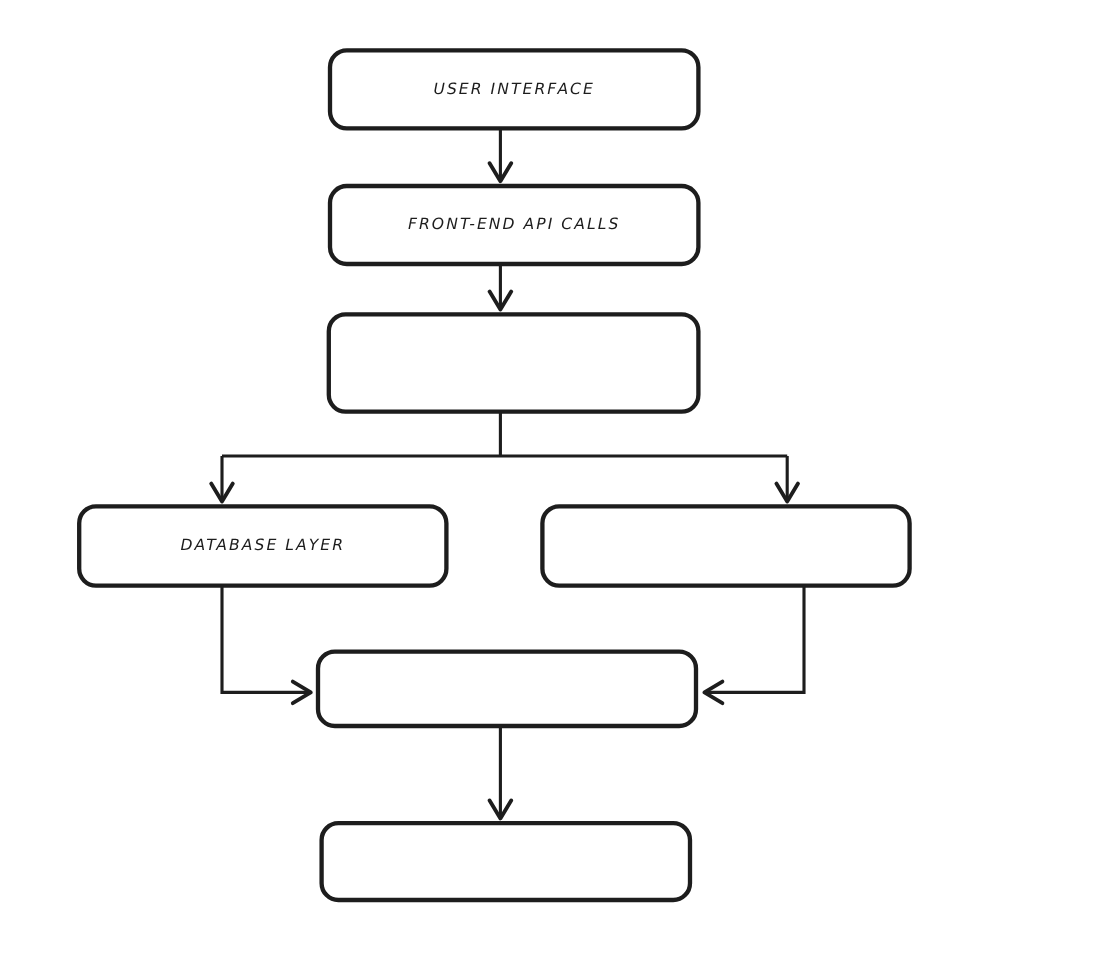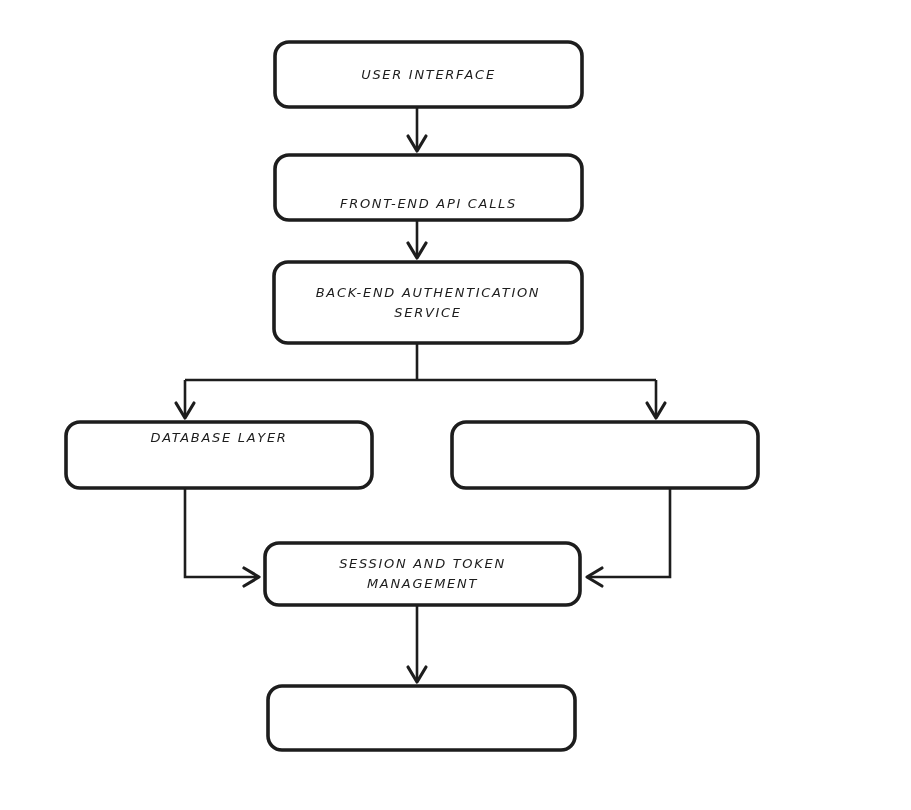--- a/index.html
+++ b/index.html
@@ -114,30 +114,26 @@
       <path d="M 176 403 L 185 418 L 194 403"></path>
       <path d="M 647 403 L 656 418 L 665 403"></path>
       <path d="M 244 568 L 259 577 L 244 586"></path>
       <path d="M 602 568 L 587 577 L 602 586"></path>
       <path d="M 408 667 L 417 682 L 426 667"></path>
     </g>
   </svg>
 
   <div class="node-label" style="left:275px; top:42px; width:307px; height:65px;">User Interface</div>
 
-  <div class="node-label" style="left:275px; top:171px; width:307px; height:65px;">Front-End API Calls</div>
-
-  <div class="node-label" style="left:274px; top:262px; width:308px; height:81px;">Back-End Authentication
-Service</div>
-
-  <div class="node-label" style="left:66px; top:405px; width:306px; height:66px;">Database Layer</div>
+  <div class="node-label" style="left:275px; top:155px; width:307px; height:65px;">Front-End API Calls</div>
 
 
-  <div class="node-label" style="left:265px; top:543px; width:315px; height:62px;">Session and Token
-Management</div>
+  <div class="node-label" style="left:66px; top:422px; width:306px; height:66px;">Database Layer</div>
+
+
 
 
   <div class="heart-wrap">
     <svg viewBox="0 0 32 30" width="32" height="30">
       <path d="M16 28.5 C 16 28.5 1.5 19.2 1.5 10.2 C 1.5 5.2 5.2 1.5 9.6 1.5 C 12.6 1.5 14.9 3.2 16 5.4 C 17.1 3.2 19.4 1.5 22.4 1.5 C 26.8 1.5 30.5 5.2 30.5 10.2 C 30.5 19.2 16 28.5 16 28.5 Z" fill="url(#heartGrad2)"></path>
     </svg>
   </div>
 
 </div>
 

